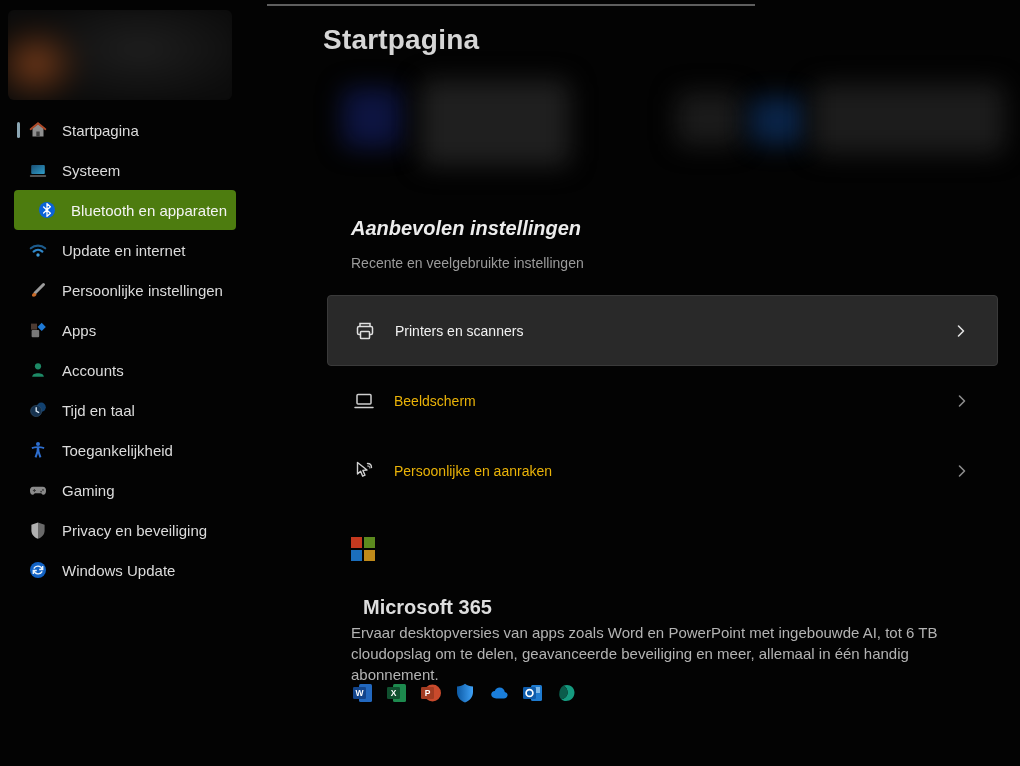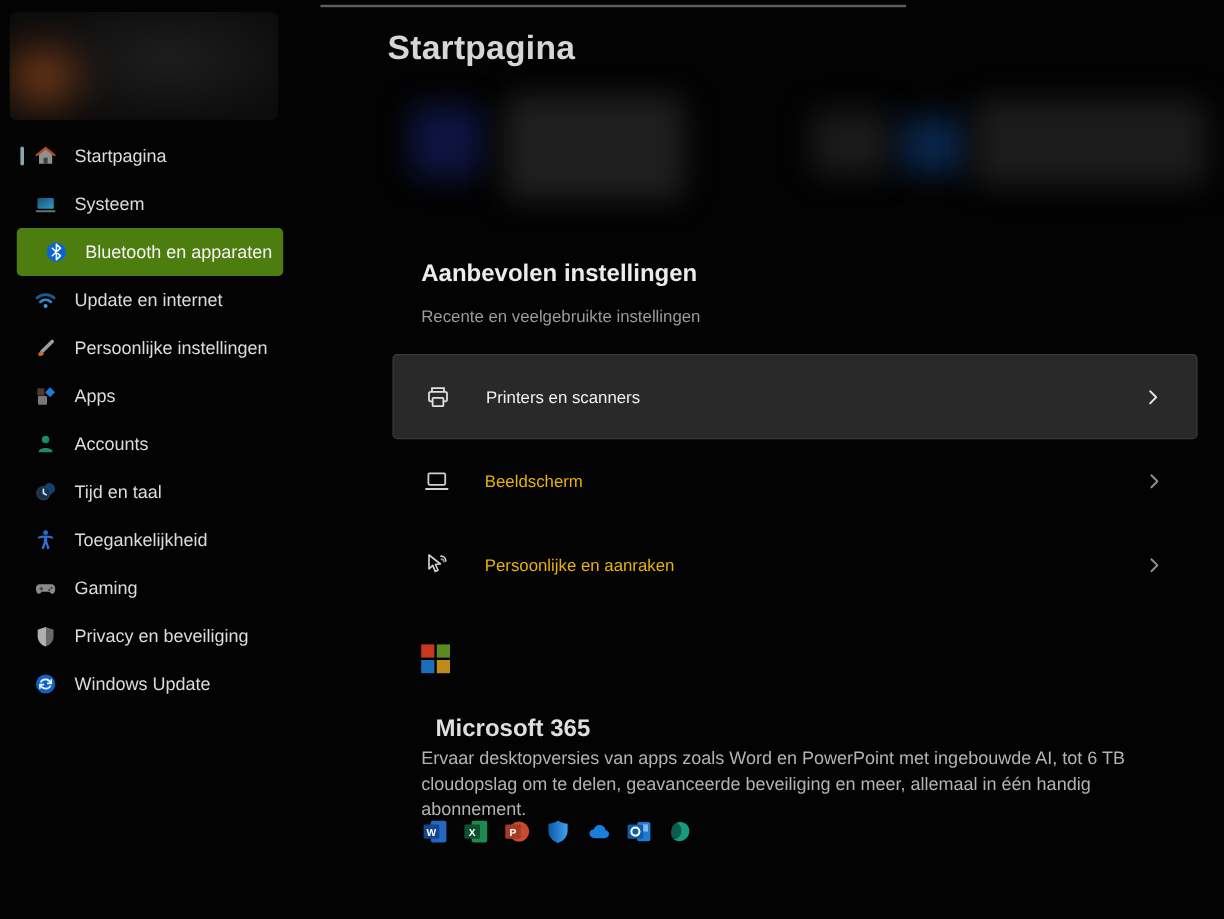--- a/index.html
+++ b/index.html
@@ -27,25 +27,25 @@
   .top-divider{position:absolute;left:267px;top:4px;width:488px;height:2px;background:#5e5e5e;}
   .page-title{position:absolute;left:323px;top:24px;font-size:28px;font-weight:600;color:#d6d6d6;letter-spacing:.2px;}
 
   .blob{position:absolute;filter:blur(12px);border-radius:10px;}
   .blob-1{left:342px;top:88px;width:60px;height:60px;background:#0d1440;}
   .blob-2{left:420px;top:80px;width:150px;height:86px;background:#1f1f1f;}
   .blob-3{left:676px;top:92px;width:66px;height:54px;background:#1a1a1a;}
   .blob-4{left:750px;top:97px;width:55px;height:48px;background:#0d2f5e;opacity:.75;}
   .blob-5{left:812px;top:84px;width:192px;height:70px;background:#1c1c1c;}
 
-  .rec-title{position:absolute;left:351px;top:217px;font-size:20px;font-weight:600;color:#ececec;}
+  .rec-title{position:absolute;left:351px;top:217px;font-size:20px;font-weight:600;color:#ececec;font-style:italic;}
   .rec-sub{position:absolute;left:351px;top:255px;font-size:14px;color:#9b9b9b;}
 
   .rows{position:absolute;left:327px;top:295px;width:671px;}
-  .srow{position:relative;height:70px;display:flex;align-items:center;padding-left:25px;gap:28px;
+  .srow{position:relative;height:70px;display:flex;align-items:center;padding-left:25px;gap:18px;
         box-sizing:border-box;border-radius:4px;}
   .srow.highlighted{height:71px;background:#292929;border:1px solid #3a3a3a;}
   .srow-label{font-size:14px;color:#eab308;}
   .srow.highlighted .srow-label{color:#f2f2f2;}
   .ricon{width:24px;height:24px;display:flex;flex:0 0 24px;}
   .chev{position:absolute;right:28px;top:50%;transform:translateY(-50%);color:#8d8d8d;display:flex;}
   .srow.highlighted .chev{color:#e2e2e2;}
 
   .ms-logo{position:absolute;left:351px;top:537px;display:grid;grid-template-columns:11px 11px;gap:2px;}
   .ms-logo div{width:11px;height:11px;}

